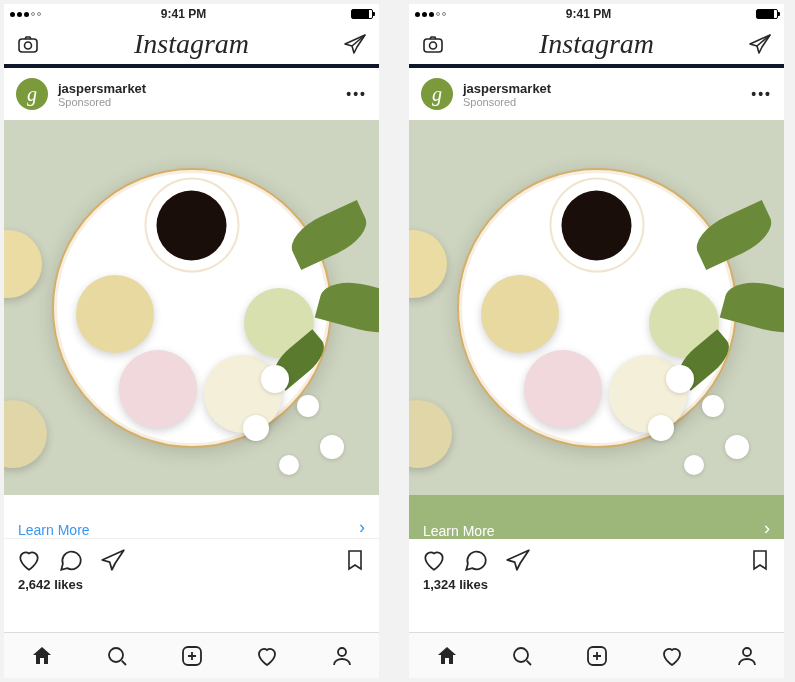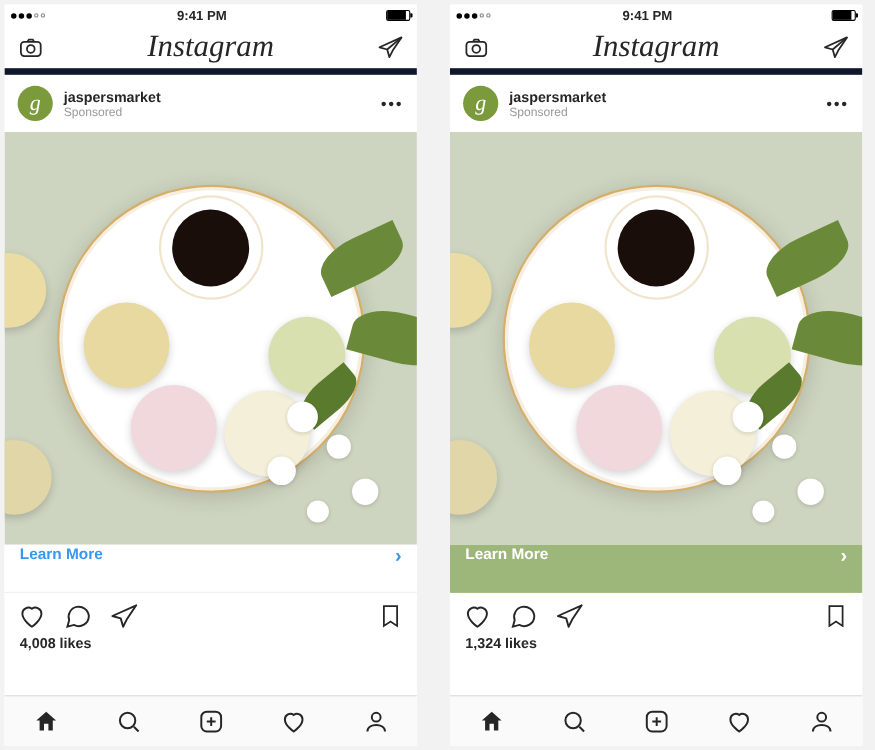--- a/index.html
+++ b/index.html
@@ -40,21 +40,21 @@
   .battery {
     width: 22px; height: 10px; border: 1px solid #000; border-radius: 2px; position: relative;
   }
   .battery::after {
     content: ""; position: absolute; right: -3px; top: 2px; width: 2px; height: 4px; background: #000; border-radius: 0 1px 1px 0;
   }
   .battery-fill { background: #000; height: 100%; width: 85%; }
   
   .app-header {
     height: 44px;
-    border-bottom: 6px solid #0f172a;
+    border-bottom: 4px solid #0f172a;
     display: flex;
     align-items: center;
     justify-content: space-between;
     padding: 0 12px;
   }
   .logo {
     font-family: "Brush Script MT", cursive;
     font-size: 28px;
     font-weight: 500;
     font-style: italic;
@@ -104,22 +104,22 @@
   }
   .flower {
     position: absolute; border-radius: 50%; background: #fff;
     box-shadow: 0 1px 4px rgba(0,0,0,0.15);
   }
   .leaf {
     position: absolute; background: #6a8a3a; border-radius: 50% 0 50% 0;
   }
   
   .cta {
-    height: 44px; display: flex; align-items: flex-start; justify-content: space-between;
-    padding: 0 14px; font-size: 14px; font-weight: 700;
+    height: 44px; display: flex; align-items: flex-end; justify-content: space-between;
+    padding: 0 14px; font-size: 14px; font-weight: 400;
     border-bottom: 1px solid #efefef;
   }
   .cta.blue { color: #3897f0; background: #fff; }
   .cta.green { color: #fff; background: #9db77b; border: none; }
   .chevron { font-size: 18px; }
   
   .actions {
     display: flex; align-items: center; padding: 8px 12px 4px; gap: 16px;
   }
   .actions .spacer { flex: 1; }
@@ -223,21 +223,21 @@
         </svg>
     </span>
     <span class="spacer"></span>
     <span class="icon-btn">
       <svg width="24" height="24" viewBox="0 0 24 24" fill="none" stroke="#262626" stroke-width="1.6">
           <path d="M6 3h12v18l-6-4-6 4V3z"></path>
         </svg>
     </span>
   </div>
 
-  <div class="likes">4,008 likes</div>
+  <div class="likes">2,642 likes</div>
 
   <div class="bottom-nav">
     <span class="icon-btn">
         <svg width="24" height="24" viewBox="0 0 24 24" fill="#262626">
           <path d="M12 3l9 8h-3v9h-4v-6h-4v6H6v-9H3l9-8z"></path>
         </svg>
       </span>
     <span class="icon-btn">
         <svg width="24" height="24" viewBox="0 0 24 24" fill="none" stroke="#262626" stroke-width="1.8">
           <circle cx="11" cy="11" r="7"></circle>

